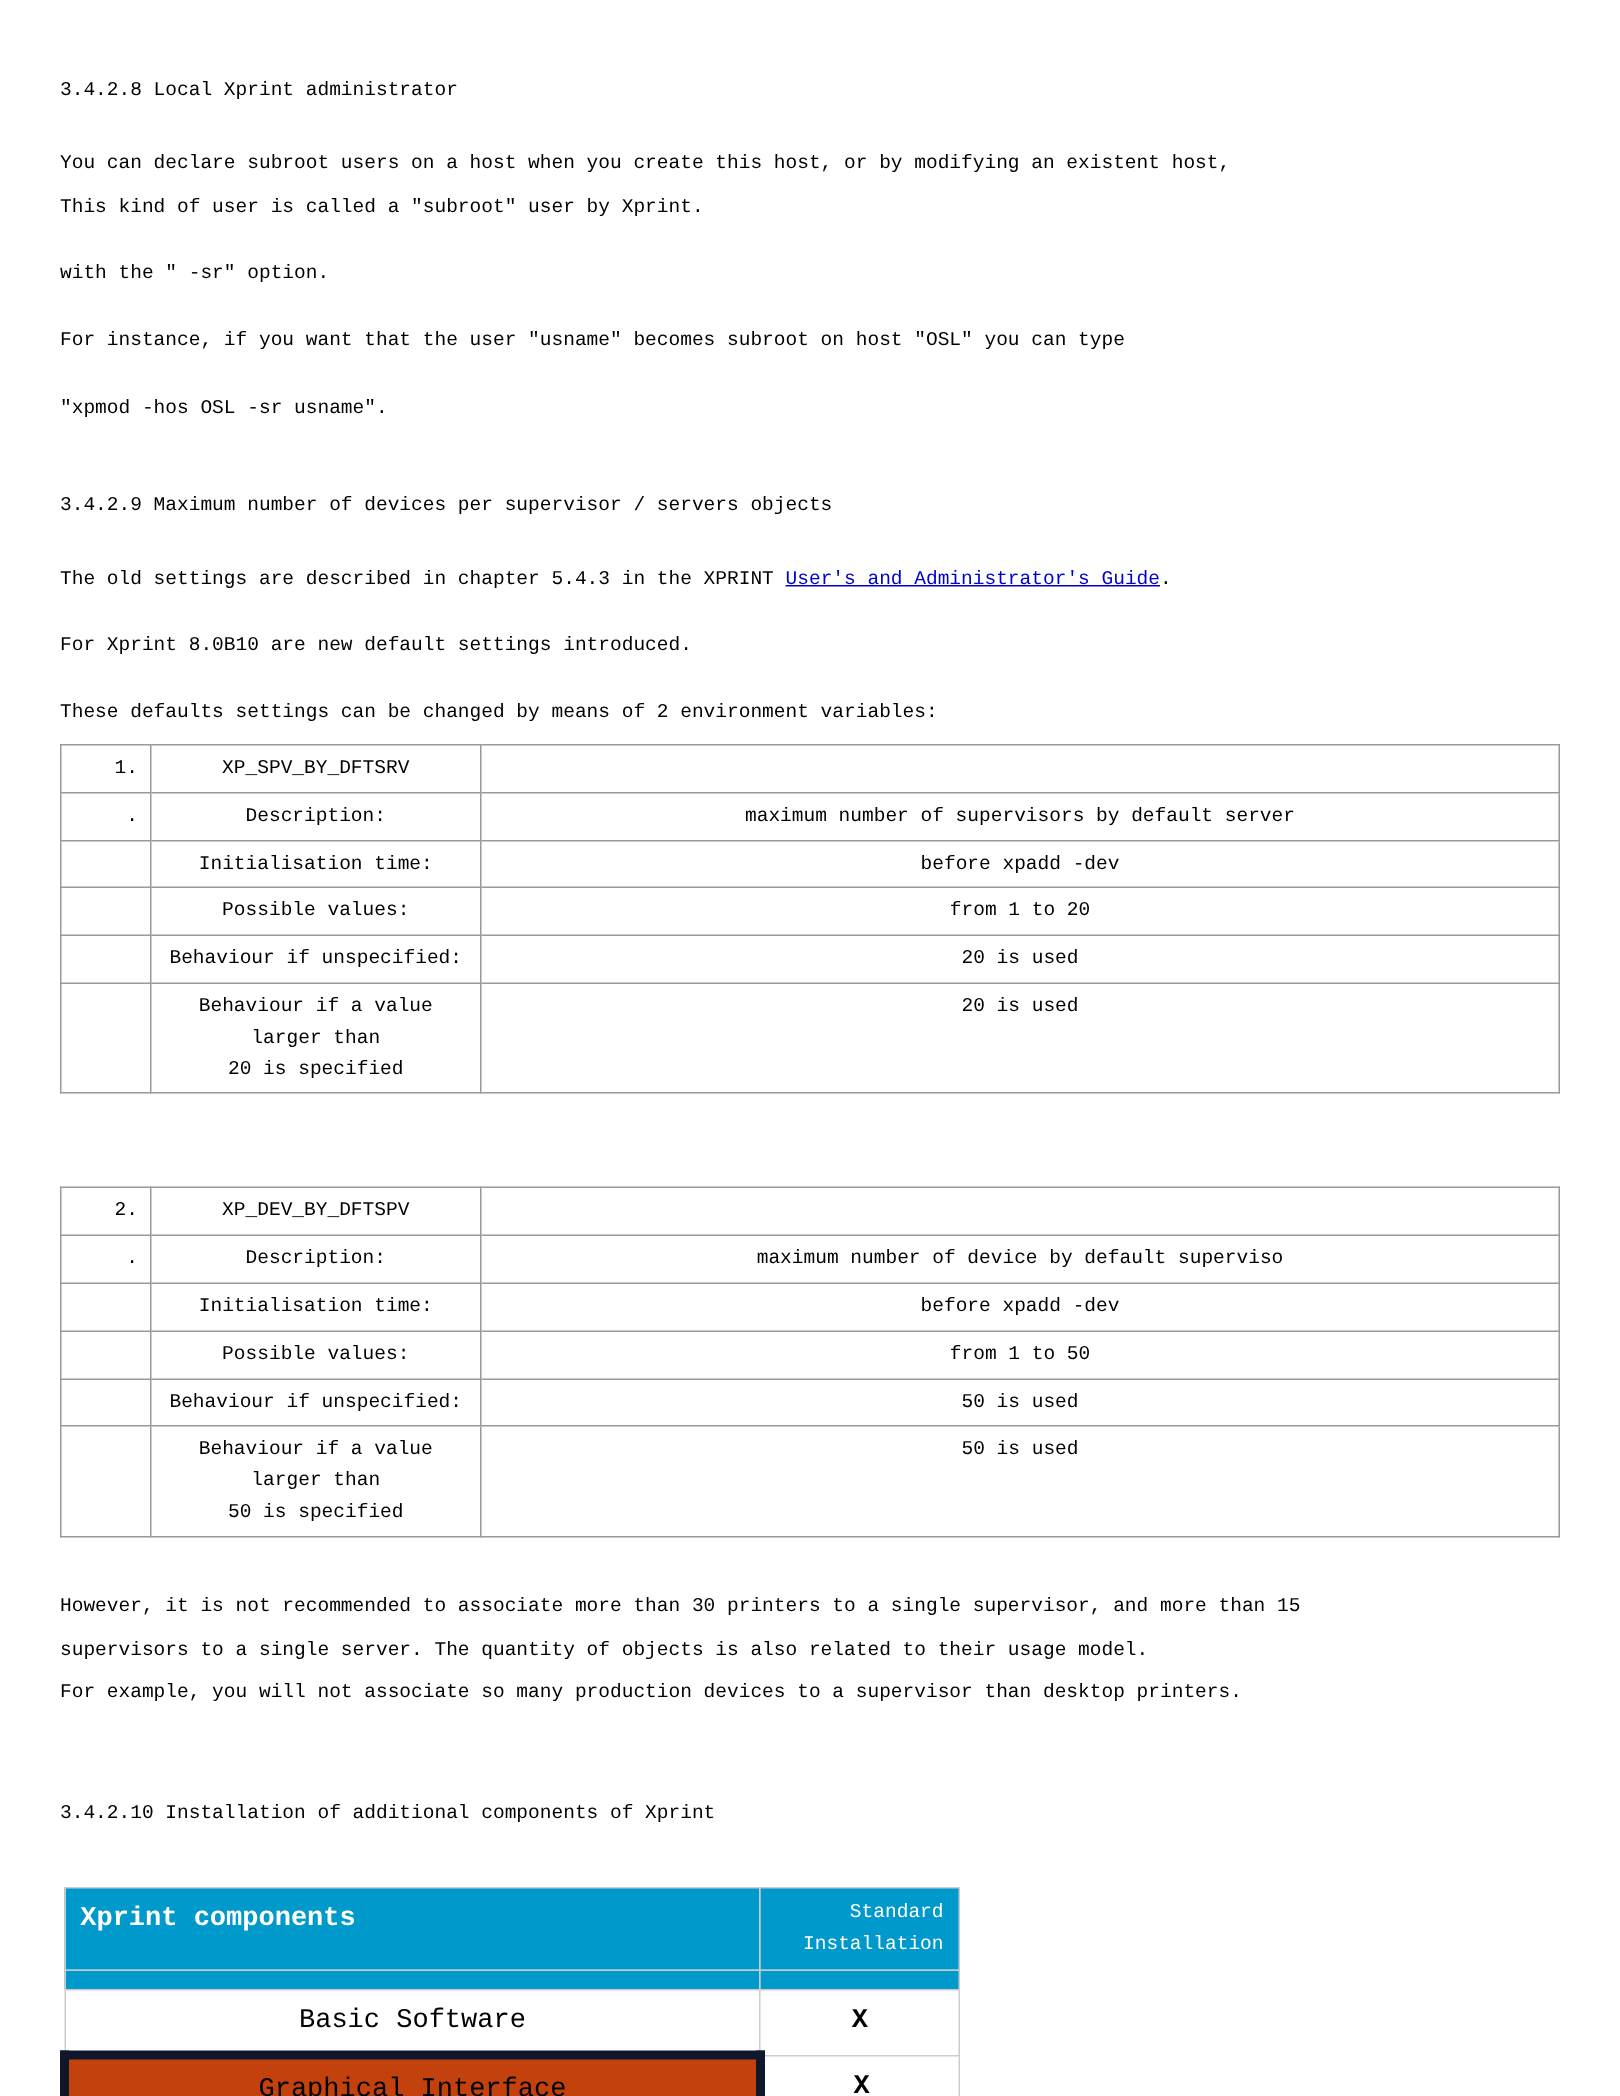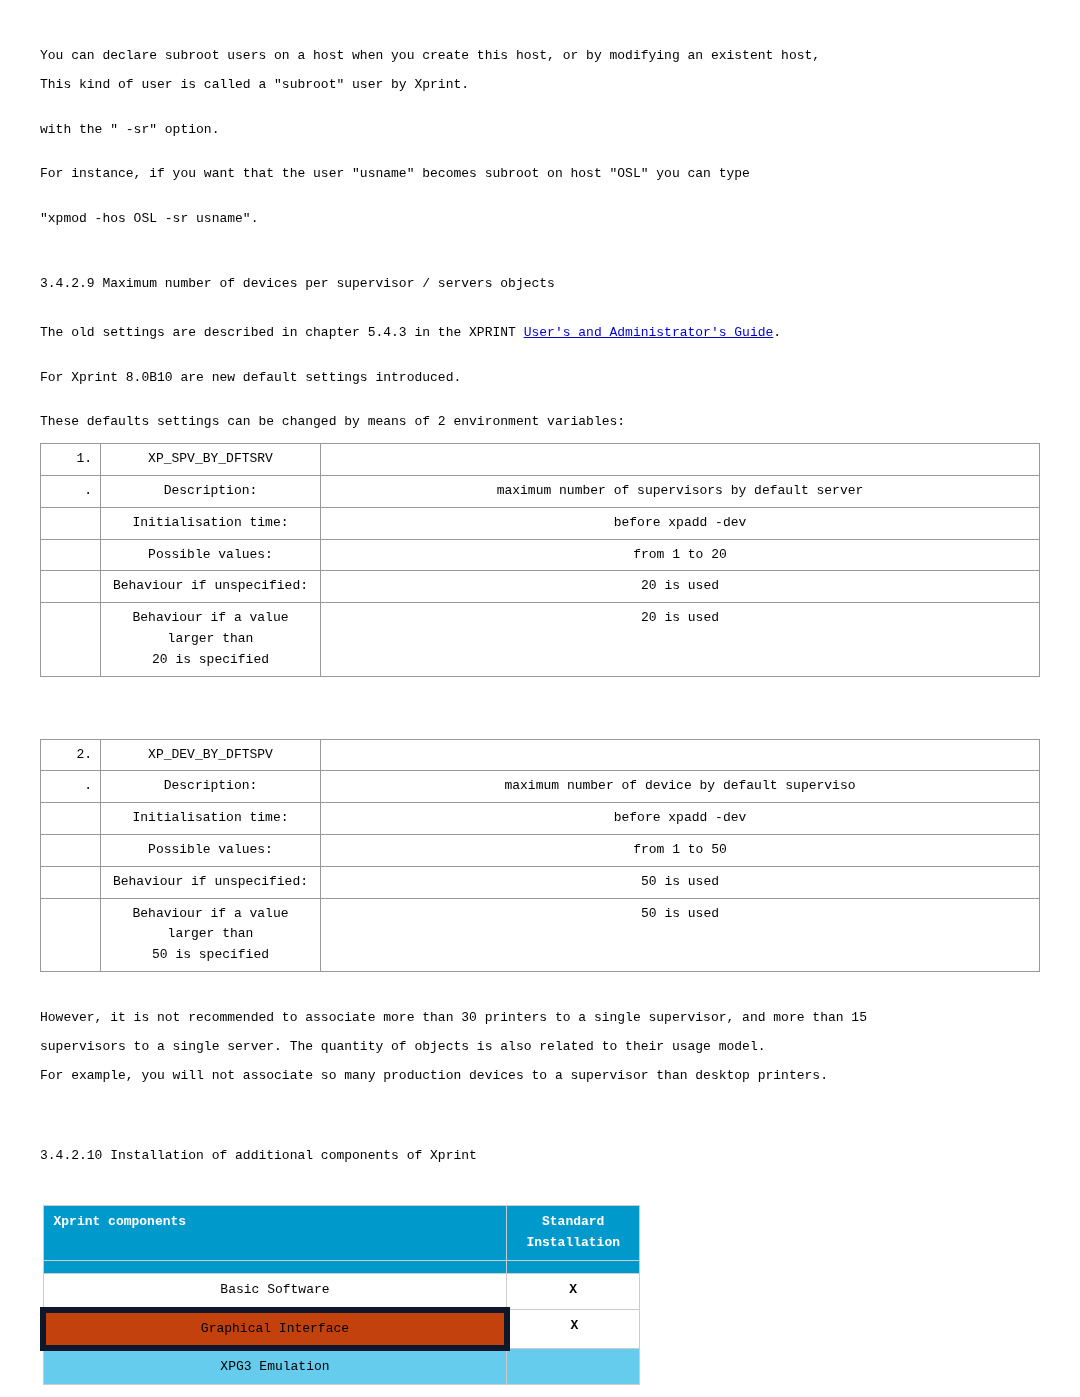--- a/index.html
+++ b/index.html
@@ -57,27 +57,27 @@
       font-size: 13px;
     }
     .xprint-components-table {
       border-collapse: collapse;
       width: 600px;
       margin-top: 10px;
     }
     .xprint-components-table td, .xprint-components-table th {
       border: 1px solid #ccc;
       padding: 6px 10px;
-      font-size: 13px;
+      font-size: 18px;
     }
     .header-blue {
       background-color: #0099cc;
       color: #ffffff;
-      font-weight: bold;
-      text-align: center;
+      font-weight: normal;
+      text-align: right;
     }
     .header-left {
       background-color: #0099cc;
       color: #ffffff;
       font-weight: bold;
       text-align: left;
       padding-left: 10px;
     }
     .cell-x {
       text-align: center;
@@ -89,20 +89,21 @@
     }
     .var-header-name {
       font-family: 'Courier New', Courier, monospace;
       font-weight: normal;
     }
   </style>
 </head>
 <body>
 
 <div>
+  <p class="section-heading">3.4.2.8 Local Xprint administrator</p>
   <div class="spacer"></div>
   <p class="paragraph">You can declare subroot users on a host when you create this host, or by modifying an existent host,</p>
   <p class="paragraph">This kind of user is called a "subroot" user by Xprint.</p>
   <div class="spacer"></div>
   <p class="paragraph">with the " -sr" option.</p>
   <div class="spacer"></div>
   <p class="paragraph">For instance, if you want that the user "usname" becomes subroot on host "OSL" you can type</p>
   <div class="spacer"></div>
   <p class="paragraph">"xpmod -hos OSL -sr usname".</p>
 </div>

